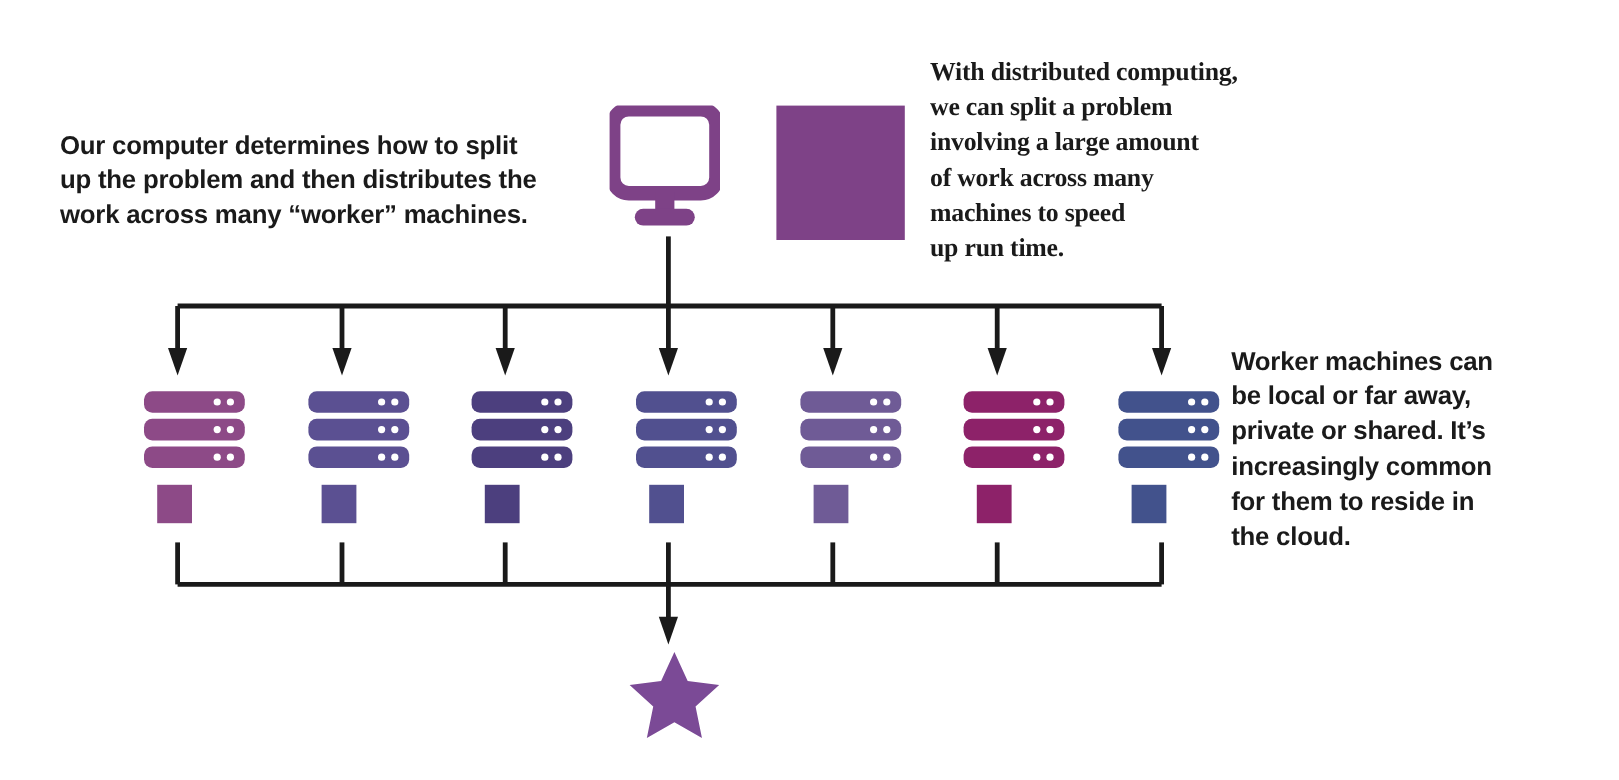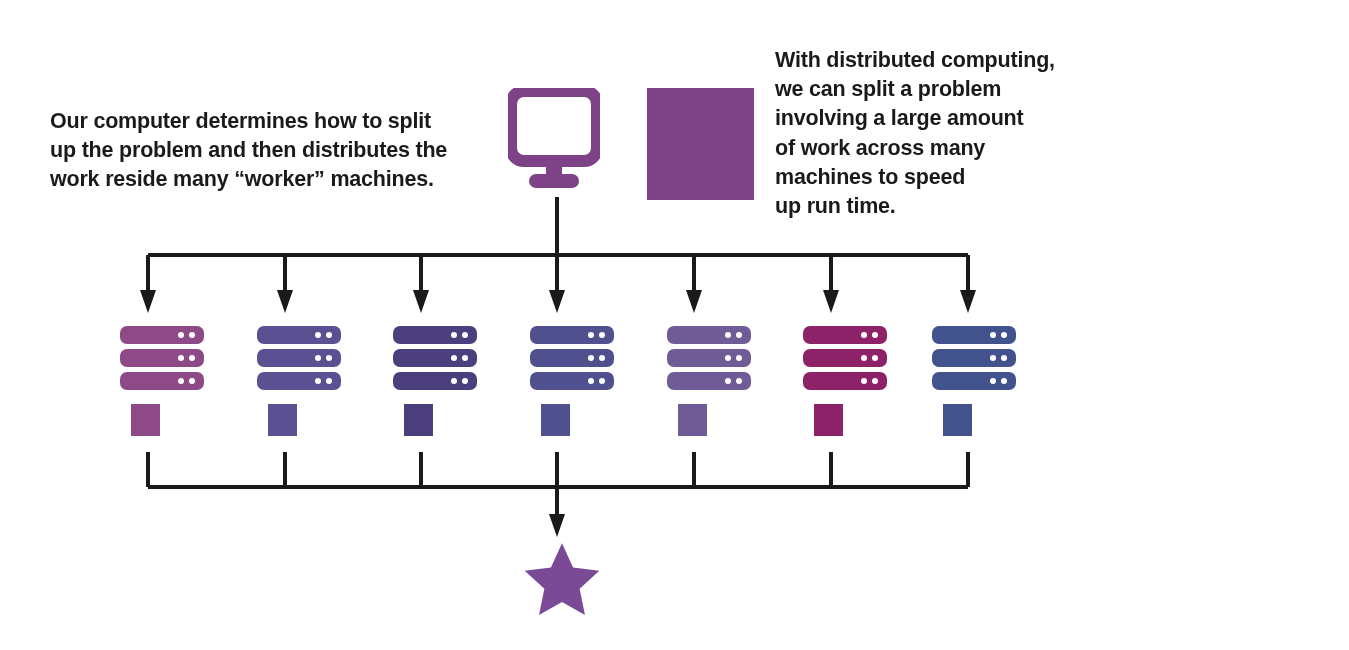--- a/index.html
+++ b/index.html
@@ -22,21 +22,21 @@
     font-family: "Liberation Sans", sans-serif;
     font-weight: bold;
     color: #1a1a1a;
     font-size: 21.5px;
     line-height: 1.36;
     letter-spacing: -0.2px;
     white-space: pre-line;
     -webkit-font-smoothing: antialiased;
   }
   #callout-split      { left: 50px;   top: 107px; width: 470px; }
-  #callout-distribute { left: 775px;  top: 46px;  width: 330px; }
+  #callout-distribute { left: 775px;  top: 46px;  width: 330px; font-family: Liberation Serif, serif; }
   #callout-workers    { left: 1026px; top: 287px; width: 300px; }
   #callout-combine    { left: 605px;  top: 531px; width: 400px; }
 
   
   #monitor {
     position: absolute;
     left: 508px;
     top: 88px;
     width: 92px;
     height: 105px;
@@ -106,29 +106,35 @@
     height: 80px;
   }
 </style>
 </head>
 <body>
 
 <div id="stage">
 
   <div class="callout" id="callout-split">Our computer determines how to split
 up the problem and then distributes the
-work reside many “worker” machines.</div>
+work across many “worker” machines.</div>
 
   <div class="callout" id="callout-distribute">With distributed computing,
 we can split a problem
 involving a large amount
 of work across many
 machines to speed
 up run time.</div>
 
+  <div class="callout" id="callout-workers">Worker machines can
+be local or far away,
+private or shared. It’s
+increasingly common
+for them to reside in
+the cloud.</div>
 
 
   <svg id="monitor" viewBox="0 0 92 105">
     <rect x="3" y="3" width="86" height="70" rx="13" ry="13" fill="none" stroke="#7e4287" stroke-width="12"></rect>
     <rect x="38" y="72" width="16" height="16" fill="#7e4287"></rect>
     <rect x="21" y="86" width="50" height="14" rx="7" ry="7" fill="#7e4287"></rect>
   </svg>
 
   <div id="top-square"></div>
 

